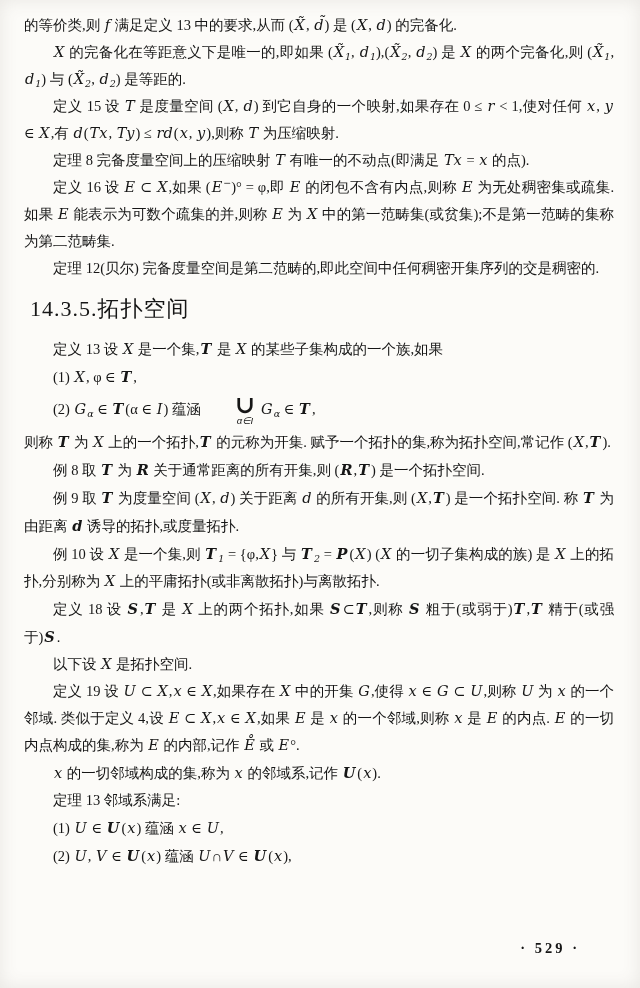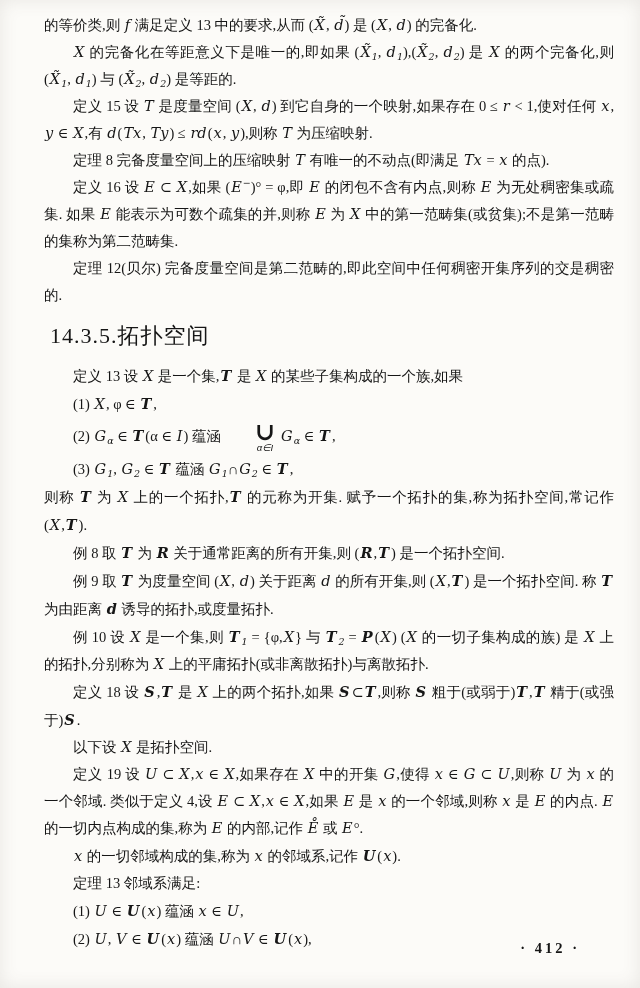--- a/index.html
+++ b/index.html
@@ -7,21 +7,21 @@
   body {
     width:640px; height:988px;
     background:#eceae6;
     font-family:"Liberation Serif","DejaVu Serif",serif;
   }
   .page {
     position:relative;
     width:640px; height:988px;
     box-sizing:border-box;
     background:#fcfbf8;
-    padding:12px 26px 0 44px;
+    padding:12px 26px 0 24px;
     overflow:hidden;
     color:#161616;
     font-size:14.5px;
     line-height:27px;
     box-shadow:inset 0 0 18px rgba(90,85,75,.12);
   }
   .para { margin:0; text-align:justify; }
   .indent { text-indent:2em; }
   .flush { text-indent:0; }
   .formula { text-indent:2em; text-align:left; }
@@ -66,27 +66,26 @@
       <p class="para indent"><span class="seg-b">定理 8</span>  完备度量空间上的压缩映射 <span class="seg-i">T</span> 有唯一的<span class="seg-b">不动点</span>(即满足 <span class="seg-i">Tx</span> = <span class="seg-i">x</span> 的点).</p>
       <p class="para indent"><span class="seg-b">定义 16</span>  设 <span class="seg-i">E</span> ⊂ <span class="seg-i">X</span>,如果 (<span class="seg-i">E</span><sup class="seg-sup">−</sup>)° = φ,即 <span class="seg-i">E</span> 的闭包不含有内点,则称 <span class="seg-i">E</span> 为<span class="seg-b">无处稠密集</span>或<span class="seg-b">疏集</span>. 如果 <span class="seg-i">E</span> 能表示为可数个疏集的并,则称 <span class="seg-i">E</span> 为 <span class="seg-i">X</span> 中的<span class="seg-b">第一范畴集</span>(或<span class="seg-b">贫集</span>);不是第一范畴的集称为<span class="seg-b">第二范畴集</span>.</p>
       <p class="para indent"><span class="seg-b">定理 12</span>(贝尔)  完备度量空间是第二范畴的,即此空间中任何稠密开集序列的交是稠密的.</p>
       <h2 class="section-heading">14.3.5.拓扑空间</h2>
       <p class="para indent"><span class="seg-b">定义 13</span>  设 <span class="seg-i">X</span> 是一个集,<span class="seg-sc">T</span> 是 <span class="seg-i">X</span> 的某些子集构成的一个族,如果</p>
       <p class="para formula">(1) <span class="seg-i">X</span>, φ ∈ <span class="seg-sc">T</span>,</p>
       <p class="para formula formula-tall">(2) <span class="seg-i">G</span><sub class="seg-sub">α</sub> ∈ <span class="seg-sc">T</span>(α ∈ <span class="seg-i">I</span>) 蕴涵<span class="bigcup">
           <span class="cup-sym">∪</span>
           <span class="cup-sub">α∈I</span>
         </span><span class="seg-i">G</span><sub class="seg-sub">α</sub> ∈ <span class="seg-sc">T</span>,</p>
-      <p class="para formula">(3) <span class="seg-i">G</span><sub class="seg-sub">1</sub>, <span class="seg-i">G</span><sub class="seg-sub">2</sub> ∈ <span class="seg-sc">T</span> 蕴涵 <span class="seg-i">G</span><sub class="seg-sub">1</sub>∩<span class="seg-i">G</span><sub class="seg-sub">2</sub> ∈ <span class="seg-sc">T</span>,</p>
       <p class="para flush">则称 <span class="seg-sc">T</span> 为 <span class="seg-i">X</span> 上的一个<span class="seg-b">拓扑</span>,<span class="seg-sc">T</span> 的元称为<span class="seg-b">开集</span>. 赋予一个拓扑的集,称为<span class="seg-b">拓扑空间</span>,常记作 (<span class="seg-i">X</span>,<span class="seg-sc">T</span>).</p>
       <p class="para indent"><span class="seg-b">例 8</span>  取 <span class="seg-sc">T</span> 为 <span class="seg-bi">R</span> 关于通常距离的所有开集,则 (<span class="seg-bi">R</span>,<span class="seg-sc">T</span>) 是一个拓扑空间.</p>
       <p class="para indent"><span class="seg-b">例 9</span>  取 <span class="seg-sc">T</span> 为度量空间 (<span class="seg-i">X</span>, <span class="seg-i">d</span>) 关于距离 <span class="seg-i">d</span> 的所有开集,则 (<span class="seg-i">X</span>,<span class="seg-sc">T</span>) 是一个拓扑空间. 称 <span class="seg-sc">T</span> 为由<span class="seg-b">距离 </span><span class="seg-bi">d</span><span class="seg-b"> 诱导的拓扑</span>,或<span class="seg-b">度量拓扑</span>.</p>
       <p class="para indent"><span class="seg-b">例 10</span>  设 <span class="seg-i">X</span> 是一个集,则 <span class="seg-sc">T</span><sub class="seg-sub">1</sub> = {φ,<span class="seg-i">X</span>} 与 <span class="seg-sc">T</span><sub class="seg-sub">2</sub> = <span class="seg-sc">P</span>(<span class="seg-i">X</span>) (<span class="seg-i">X</span> 的一切子集构成的族) 是 <span class="seg-i">X</span> 上的拓扑,分别称为 <span class="seg-i">X</span> 上的<span class="seg-b">平庸拓扑</span>(或<span class="seg-b">非离散拓扑</span>)与<span class="seg-b">离散拓扑</span>.</p>
       <p class="para indent"><span class="seg-b">定义 18</span>  设 <span class="seg-sc">S</span>,<span class="seg-sc">T</span> 是 <span class="seg-i">X</span> 上的两个拓扑,如果 <span class="seg-sc">S</span>⊂<span class="seg-sc">T</span>,则称 <span class="seg-sc">S</span> <span class="seg-b">粗于</span>(或<span class="seg-b">弱于</span>)<span class="seg-sc">T</span>,<span class="seg-sc">T</span> <span class="seg-b">精于</span>(或<span class="seg-b">强于</span>)<span class="seg-sc">S</span>.</p>
       <p class="para indent">以下设 <span class="seg-i">X</span> 是拓扑空间.</p>
       <p class="para indent"><span class="seg-b">定义 19</span>  设 <span class="seg-i">U</span> ⊂ <span class="seg-i">X</span>,<span class="seg-i">x</span> ∈ <span class="seg-i">X</span>,如果存在 <span class="seg-i">X</span> 中的开集 <span class="seg-i">G</span>,使得 <span class="seg-i">x</span> ∈ <span class="seg-i">G</span> ⊂ <span class="seg-i">U</span>,则称 <span class="seg-i">U</span> 为 <span class="seg-i">x</span> 的一个<span class="seg-b">邻域</span>. 类似于定义 4,设 <span class="seg-i">E</span> ⊂ <span class="seg-i">X</span>,<span class="seg-i">x</span> ∈ <span class="seg-i">X</span>,如果 <span class="seg-i">E</span> 是 <span class="seg-i">x</span> 的一个邻域,则称 <span class="seg-i">x</span> 是 <span class="seg-i">E</span> 的<span class="seg-b">内点</span>. <span class="seg-i">E</span> 的一切内点构成的集,称为 <span class="seg-i">E</span> 的<span class="seg-b">内部</span>,记作 <span class="seg-i">E̊</span> 或 <span class="seg-i">E</span>°.</p>
       <p class="para indent"><span class="seg-i">x</span> 的一切邻域构成的集,称为 <span class="seg-i">x</span> 的<span class="seg-b">邻域系</span>,记作 <span class="seg-sc">U</span>(<span class="seg-i">x</span>).</p>
       <p class="para indent"><span class="seg-b">定理 13</span>  邻域系满足:</p>
       <p class="para formula">(1) <span class="seg-i">U</span> ∈ <span class="seg-sc">U</span>(<span class="seg-i">x</span>) 蕴涵 <span class="seg-i">x</span> ∈ <span class="seg-i">U</span>,</p>
       <p class="para formula">(2) <span class="seg-i">U</span>, <span class="seg-i">V</span> ∈ <span class="seg-sc">U</span>(<span class="seg-i">x</span>) 蕴涵 <span class="seg-i">U</span>∩<span class="seg-i">V</span> ∈ <span class="seg-sc">U</span>(<span class="seg-i">x</span>),</p>
     </div>
-  <div class="page-number">· 412 ·</div>
+  <div class="page-number">· 529 ·</div>
 </div>
 
 </body></html>

